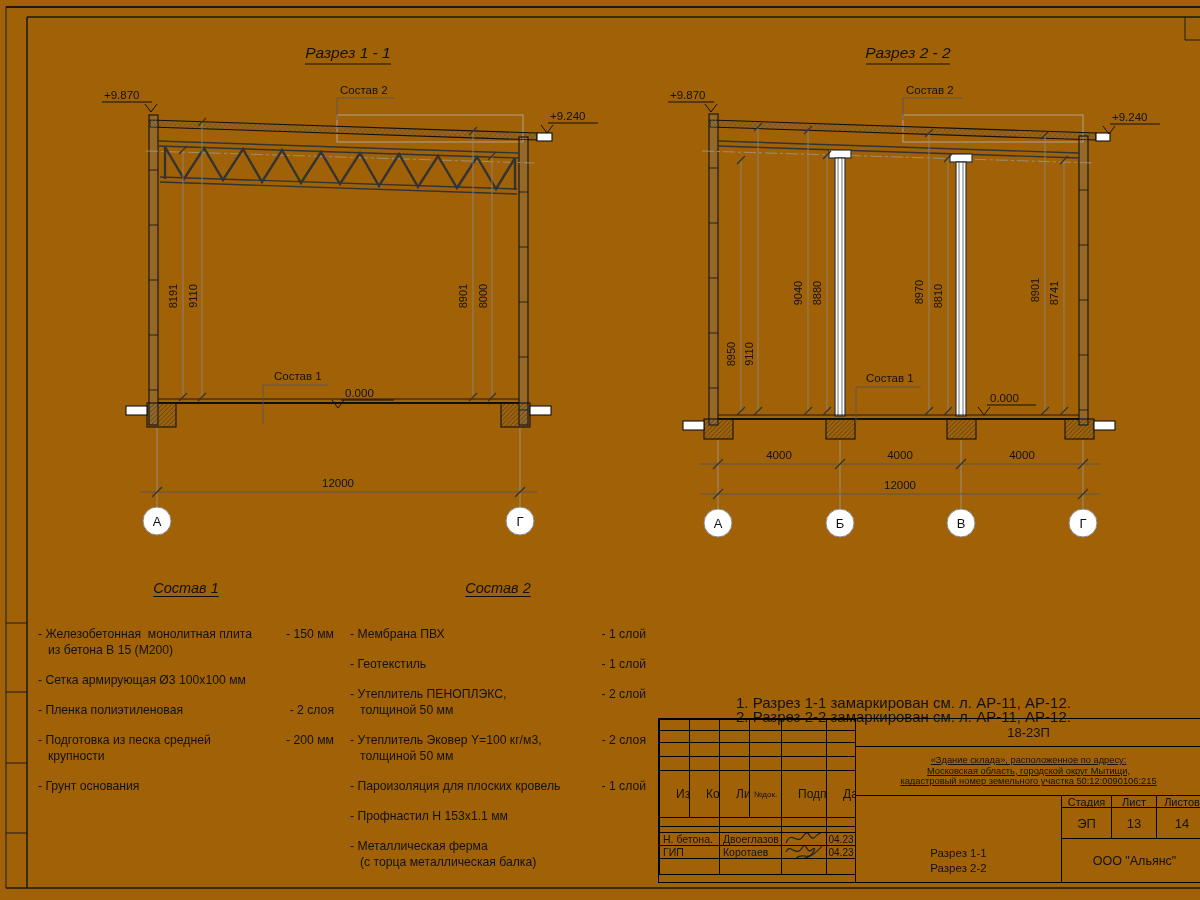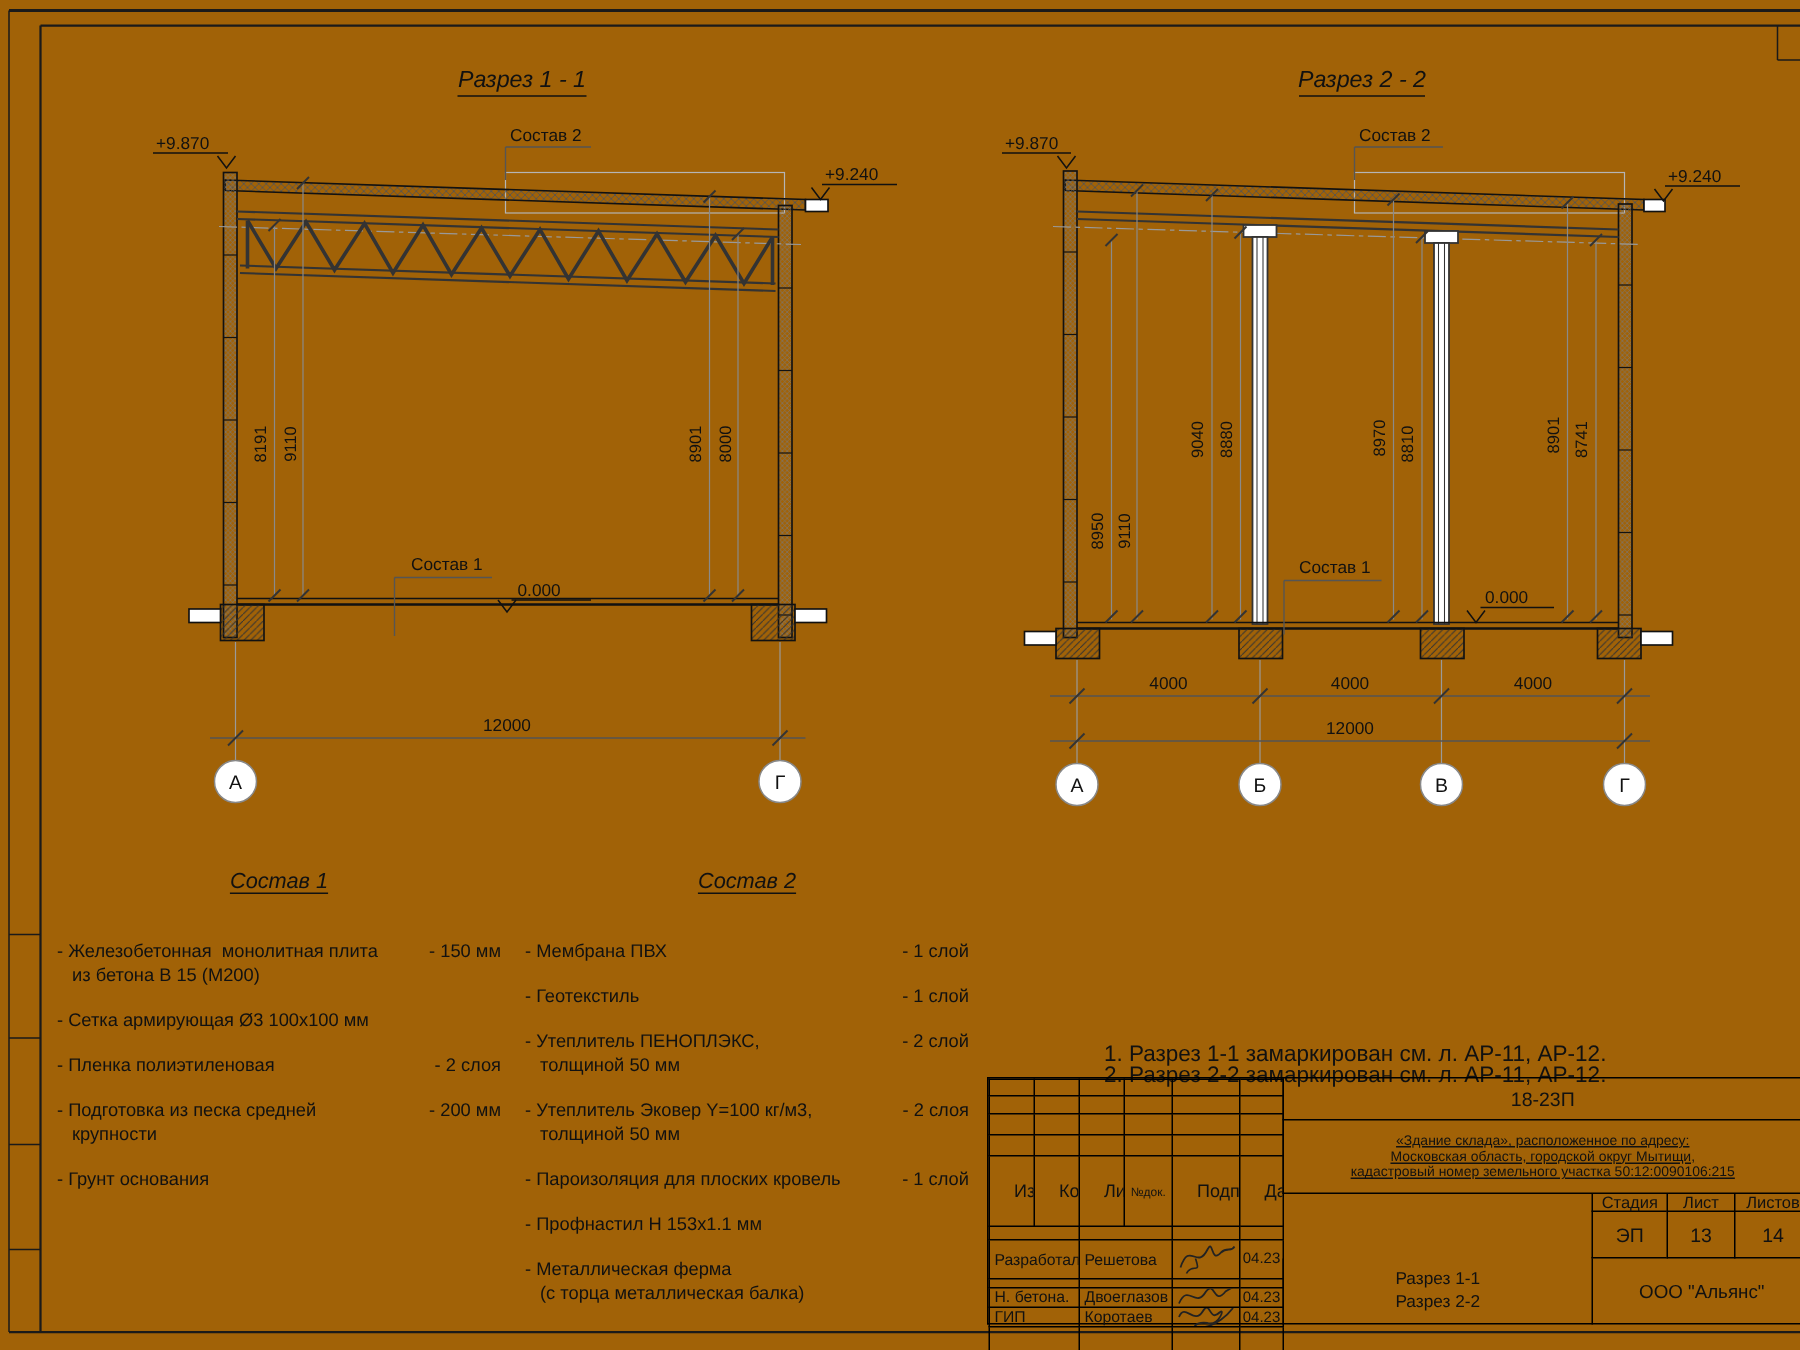--- a/index.html
+++ b/index.html
@@ -478,31 +478,20 @@
       <td class="hdr-s">№док.</td>
       <td class="hdr">Подп.</td>
       <td class="hdr">Дата</td>
     </tr>
     <tr style="height:9px">
             <td colspan="2"></td>
             <td colspan="2"></td>
             <td></td>
             <td></td>
           </tr>
-    <tr style="height:26px">
-      <td colspan="2">Разработал</td>
-      <td colspan="2">Решетова</td>
-      <td class="sig-cell">
-        <svg width="42" height="34">
-                <path d="M4,24 C10,6 15,26 22,12 C26,4 24,22 31,14 C35,10 38,14 40,10" fill="none" stroke="#222" stroke-width="1.2"></path>
-                <path d="M8,28 C12,20 18,30 14,18" fill="none" stroke="#222" stroke-width="1.1"></path>
-              </svg>
-      </td>
-      <td class="c" style="font-size:10px">04.23</td>
-    </tr>
     <tr style="height:6px">
             <td colspan="2"></td>
             <td colspan="2"></td>
             <td></td>
             <td></td>
           </tr>
     <tr style="height:13px">
       <td colspan="2">Н. бетона.</td>
       <td colspan="2">Двоеглазов</td>
       <td class="sig-cell">

